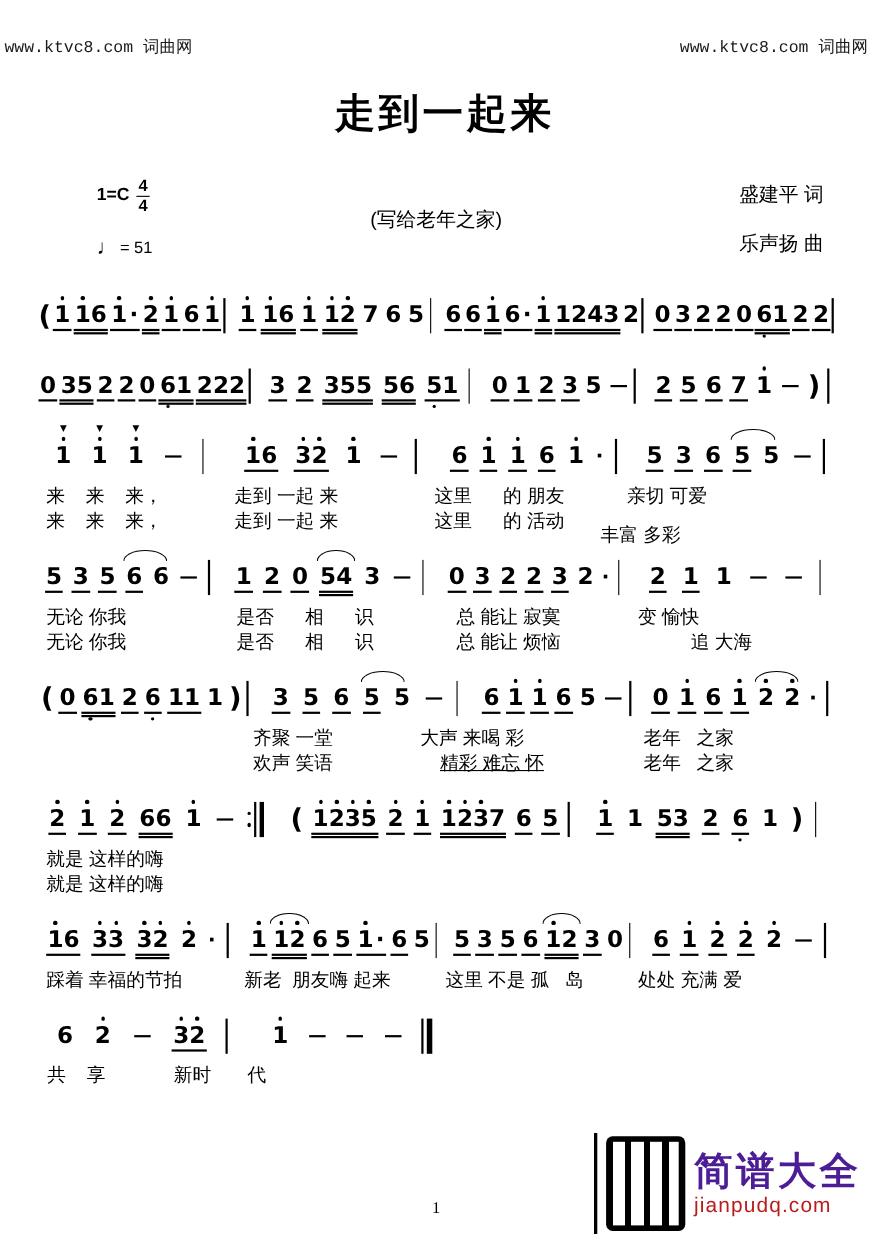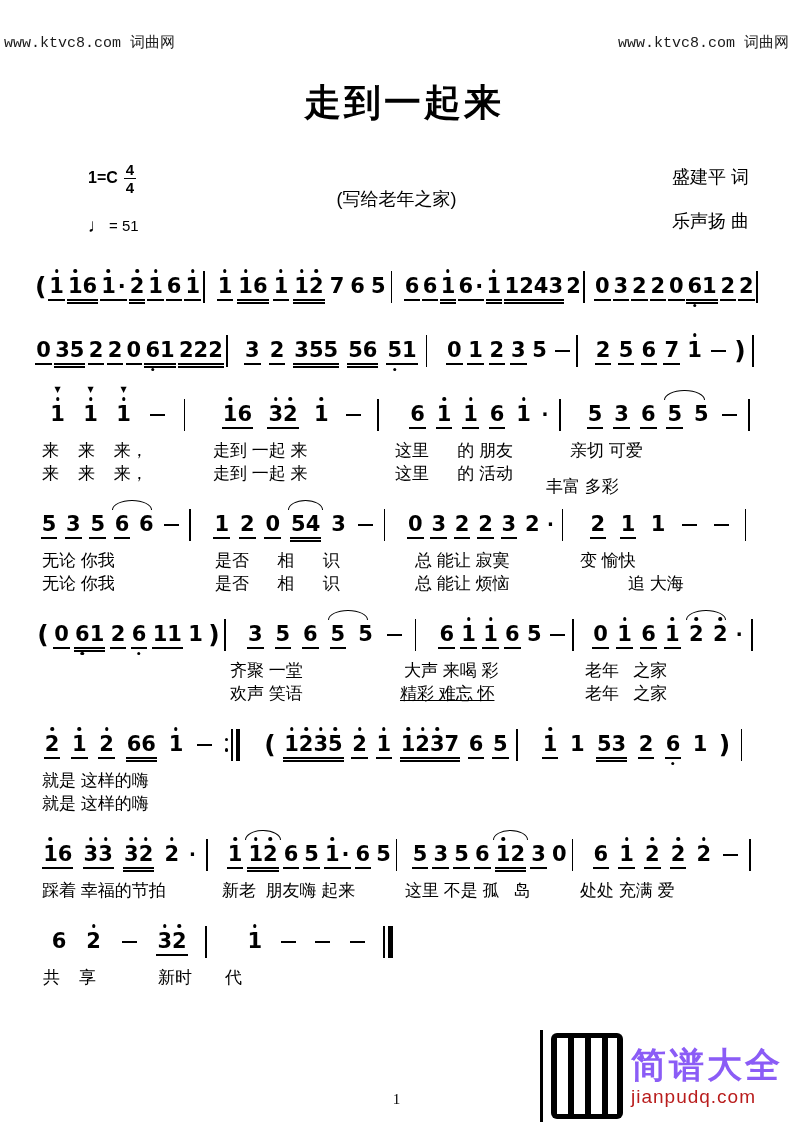--- a/index.html
+++ b/index.html
@@ -557,21 +557,21 @@
             </span>
             <span class="note">
               <span class="ch hi">2</span>
             </span>
             <span class="mdot-tok">·</span>
             <span class="bar"></span>
           </div>
         </div>
         <div class="lyrics">
           <span class="lyric" style="left: 200px;">齐聚 一堂</span>
-          <span class="lyric" style="left: 374px;">大声 来喝 彩</span>
+          <span class="lyric" style="left: 352px;">大声 来喝 彩</span>
           <span class="lyric" style="left: 555px;">老年   之家</span>
         </div>
         <div class="lyrics">
           <span class="lyric" style="left: 200px;">欢声 笑语</span>
           <span class="lyric" style="left: 370px; text-decoration: underline;">精彩 难忘 怀</span>
           <span class="lyric" style="left: 555px;">老年   之家</span>
         </div>
       </div>
       <div class="system">
         <div class="notes-row">
@@ -795,18 +795,18 @@
       </div>
     </div>
 
   <div class="pageno">1</div>
 
   <div class="logo">
     <div class="piano">
         <div class="keys"></div>
       </div>
     <div class="logo-text">
-      <span class="brand" style="color: #8b5cf6;">简谱大全</span>
+      <span class="brand" style="color: #4c1d95;">简谱大全</span>
       <span class="domain" style="color: #b91c1c;">jianpudq.com</span>
     </div>
   </div>
 
 </div>
 
 </body></html>

